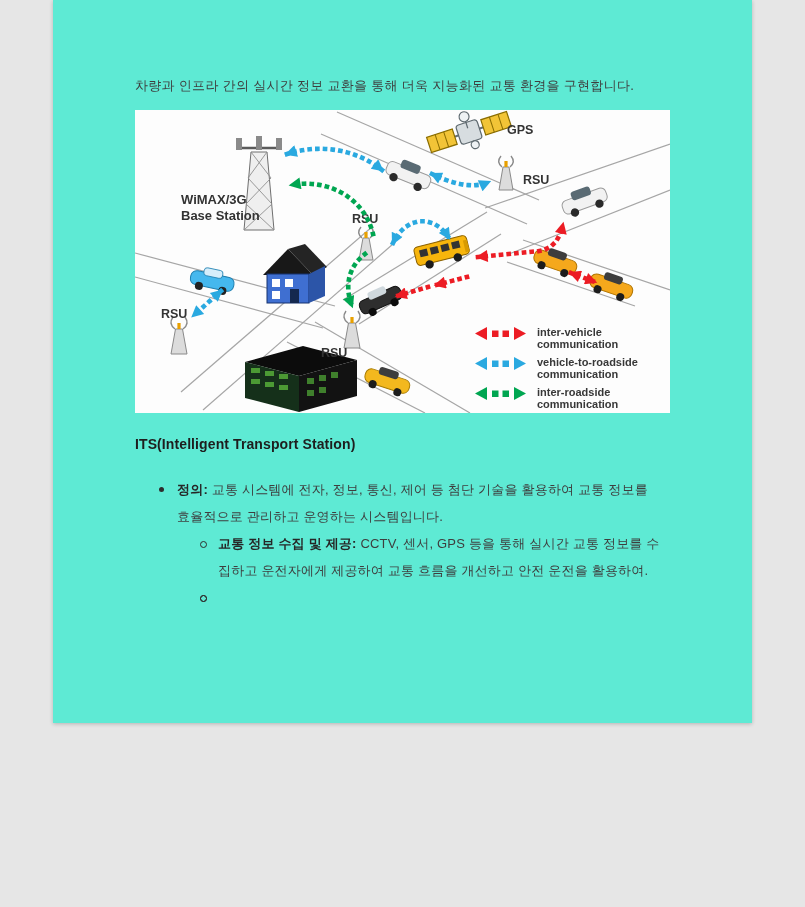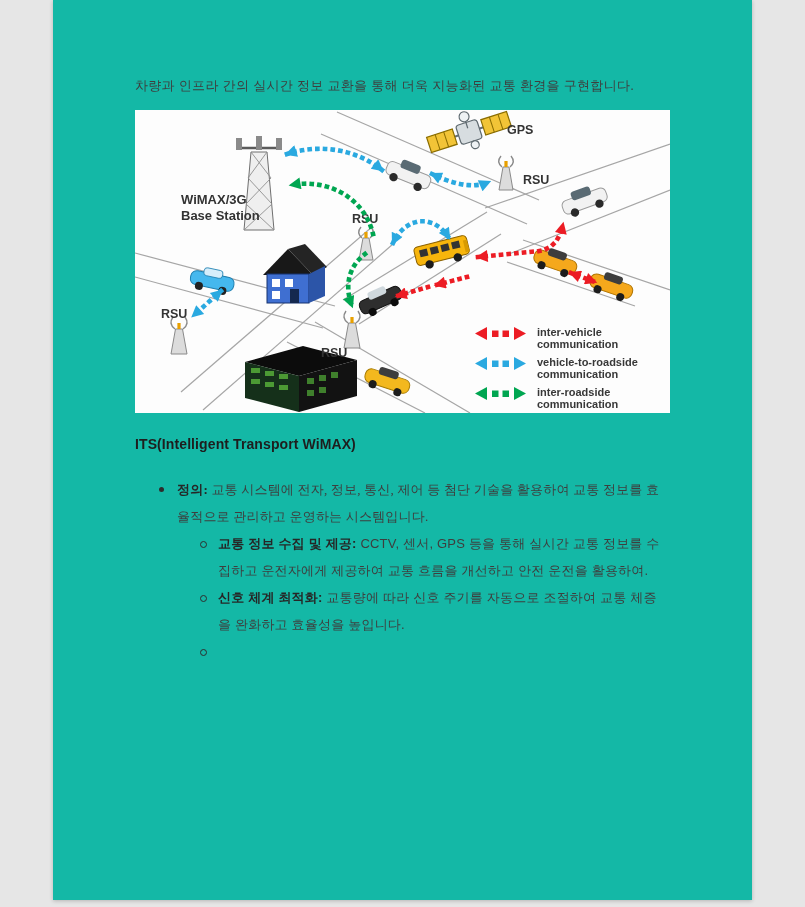--- a/index.html
+++ b/index.html
@@ -1,39 +1,39 @@
 <!DOCTYPE html>
 <html><head>
 <meta charset="utf-8">
 <style>
   html,body{margin:0;padding:0;}
   body{
     width:805px;height:907px;background:#e6e6e6;position:relative;overflow:hidden;
     font-family:"Liberation Sans","DejaVu Sans",sans-serif;
   }
   .page{
-    position:absolute;left:53px;top:0;width:699px;height:900px;background:#14b8a6;
+    position:absolute;left:53px;top:0;width:699px;height:723px;background:#5eead4;
     box-shadow:0 1px 4px rgba(0,0,0,0.22);
   }
   .intro{
     position:absolute;left:82px;top:76px;width:545px;margin:0;
     font-size:13px;line-height:20px;color:#3e3e3e;letter-spacing:0.3px;
   }
   .diagram{position:absolute;left:82px;top:110px;width:535px;height:303px;background:#fdfdfd;}
   .diagram svg{display:block;}
   .diagram text{font-family:"Liberation Sans","DejaVu Sans",sans-serif;}
   .heading{
     position:absolute;left:82px;top:436px;margin:0;
     font-size:14px;font-weight:700;color:#1e1e1e;letter-spacing:0.1px;
   }
   .list{
     position:absolute;left:82px;top:476px;width:528px;
     font-size:13px;line-height:27px;color:#3e3e3e;letter-spacing:0.2px;
   }
-  .l1{position:relative;margin-left:22px;padding-left:20px;font-family:Liberation Serif, serif;}
+  .l1{position:relative;margin-left:22px;padding-left:20px;}
   .l2{position:relative;margin-left:63px;padding-left:20px;}
   .dot{
     position:absolute;left:2px;top:11px;width:5px;height:5px;border-radius:50%;
     background:#2d2d2d;
   }
   .circ{
     position:absolute;left:2px;top:10.5px;width:5px;height:5px;border-radius:50%;
     border:1.3px solid #2d2d2d;background:transparent;
   }
   .lbl{font-weight:700;color:#262626;}
@@ -262,33 +262,32 @@
           <rect x="17" y="3.5" width="6.5" height="6.5"></rect>
           <rect x="27.5" y="3.5" width="6.5" height="6.5"></rect>
           <polygon points="39,0 51,6.5 39,13"></polygon>
         </g>
         <text x="402" y="286" font-size="11" font-weight="700" fill="#383838">inter-roadside</text>
         <text x="402" y="298" font-size="11" font-weight="700" fill="#383838">communication</text>
       </g>
     </svg>
   </div>
 
-  <h3 class="heading">ITS(Intelligent Transport WiMAX)</h3>
+  <h3 class="heading">ITS(Intelligent Transport Station)</h3>
 
   <div class="list">
     <div class="l1">
       <span class="dot"></span>
       <span><b class="lbl">정의:</b><span> 교통 시스템에 전자, 정보, 통신, 제어 등 첨단 기술을 활용하여 교통 정보를 효율적으로 관리하고 운영하는 시스템입니다.</span></span>
     </div>
     <div class="l2">
       <span class="circ"></span>
       <span><b class="lbl">교통 정보 수집 및 제공:</b><span> CCTV, 센서, GPS 등을 통해 실시간 교통 정보를 수집하고 운전자에게 제공하여 교통 흐름을 개선하고 안전 운전을 활용하여.</span></span>
     </div>
     <div class="l2">
       <span class="circ"></span>
-      <span><b class="lbl">신호 체계 최적화:</b><span> 교통량에 따라 신호 주기를 자동으로 조절하여 교통 체증을 완화하고 효율성을 높입니다.</span></span>
     </div>
     <div class="l2">
       <span class="circ"></span>
     </div>
   </div>
 
 </div>
 
 </body></html>

